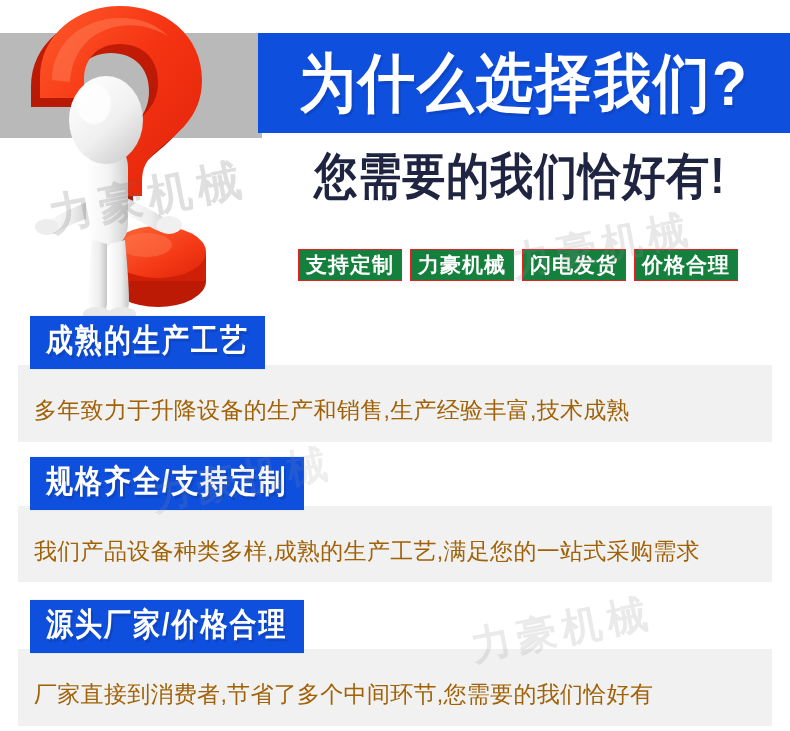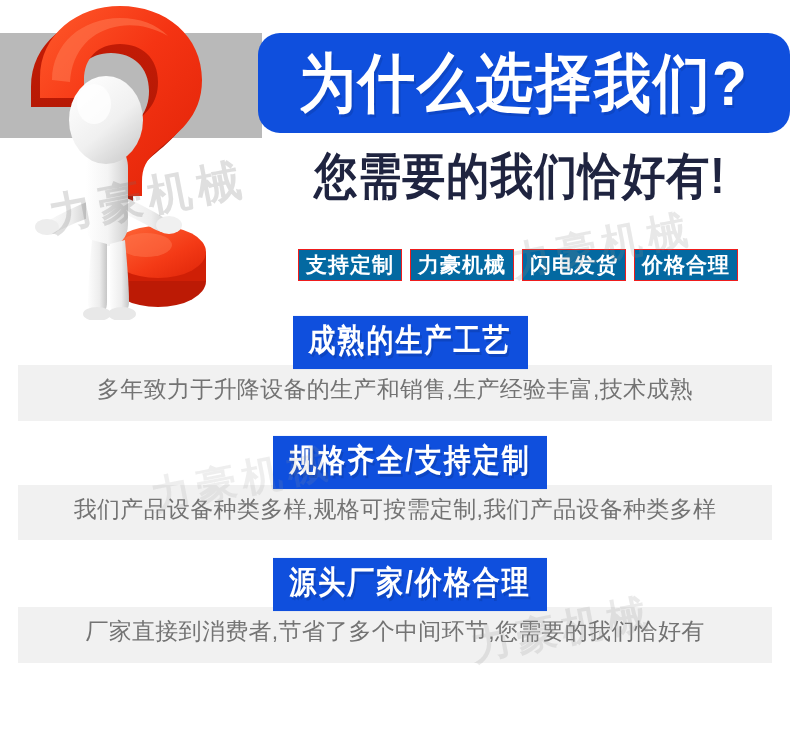--- a/index.html
+++ b/index.html
@@ -46,21 +46,20 @@
   .hero-title-plate {
     position: absolute;
     left: 258px;
     top: 33px;
     width: 532px;
     height: 100px;
     background: #0f4fdd;
     display: flex;
     align-items: center;
     justify-content: center;
-    border-radius: 22px;
   }
   .hero-title-text {
     color: #ffffff;
     font-size: 57px;
     font-weight: bold;
     letter-spacing: 2px;
     line-height: 1;
     white-space: nowrap;
     transform: scaleY(1.12);
     text-shadow: 2px 2px 0 rgba(0,0,0,0.10);
@@ -84,21 +83,21 @@
 
   
   .hero-badges {
     position: absolute;
     left: 298px;
     top: 249px;
     display: flex;
     gap: 8px;
   }
   .badge {
-    background: #0369a1;
+    background: #15803d;
     color: #ffffff;
     font-size: 21px;
     font-weight: bold;
     letter-spacing: 1px;
     padding: 5px 8px 6px 8px;
     line-height: 1;
     white-space: nowrap;
     box-shadow: inset 0 0 0 1px #ef1d1d;
   }
 
@@ -110,21 +109,20 @@
     width: 268px;
     height: 320px;
   }
 
   
   .features {
     position: absolute;
     left: 0;
     top: 320px;
     width: 790px;
-    text-align: center;
   }
 
   .feature {
     position: relative;
   }
 
   .feature-heading {
     display: inline-block;
     background: #0f4fdd;
     color: #ffffff;
@@ -136,22 +134,22 @@
     margin-left: 30px;
     white-space: nowrap;
     transform: scaleY(1.18);
     transform-origin: left center;
     text-shadow: 2px 2px 0 rgba(0,0,0,0.12);
   }
 
   .feature-body {
     background: #f1f1f1;
     margin: 0 18px 0 18px;
-    padding: 7px 16px 13px 16px;
-    color: #737373;
+    padding: 28px 16px 13px 16px;
+    color: #a16207;
     font-size: 23px;
     line-height: 1.55;
     letter-spacing: 0.3px;
   }
 
   .f1 .feature-heading { margin-top: 0; }
 
   .spacer-a { height: 19px; }
   .spacer-b { height: 22px; }
 
@@ -284,21 +282,21 @@
 
     <div class="feature f1">
       <div class="feature-heading">成熟的生产工艺</div>
       <div class="feature-body">多年致力于升降设备的生产和销售,生产经验丰富,技术成熟</div>
     </div>
 
     <div class="spacer-a"></div>
 
     <div class="feature f2">
       <div class="feature-heading">规格齐全/支持定制</div>
-      <div class="feature-body">我们产品设备种类多样,规格可按需定制,我们产品设备种类多样</div>
+      <div class="feature-body">我们产品设备种类多样,成熟的生产工艺,满足您的一站式采购需求</div>
     </div>
 
     <div class="spacer-b"></div>
 
     <div class="feature f3">
       <div class="feature-heading">源头厂家/价格合理</div>
       <div class="feature-body">厂家直接到消费者,节省了多个中间环节,您需要的我们恰好有</div>
     </div>
   </div>
 

